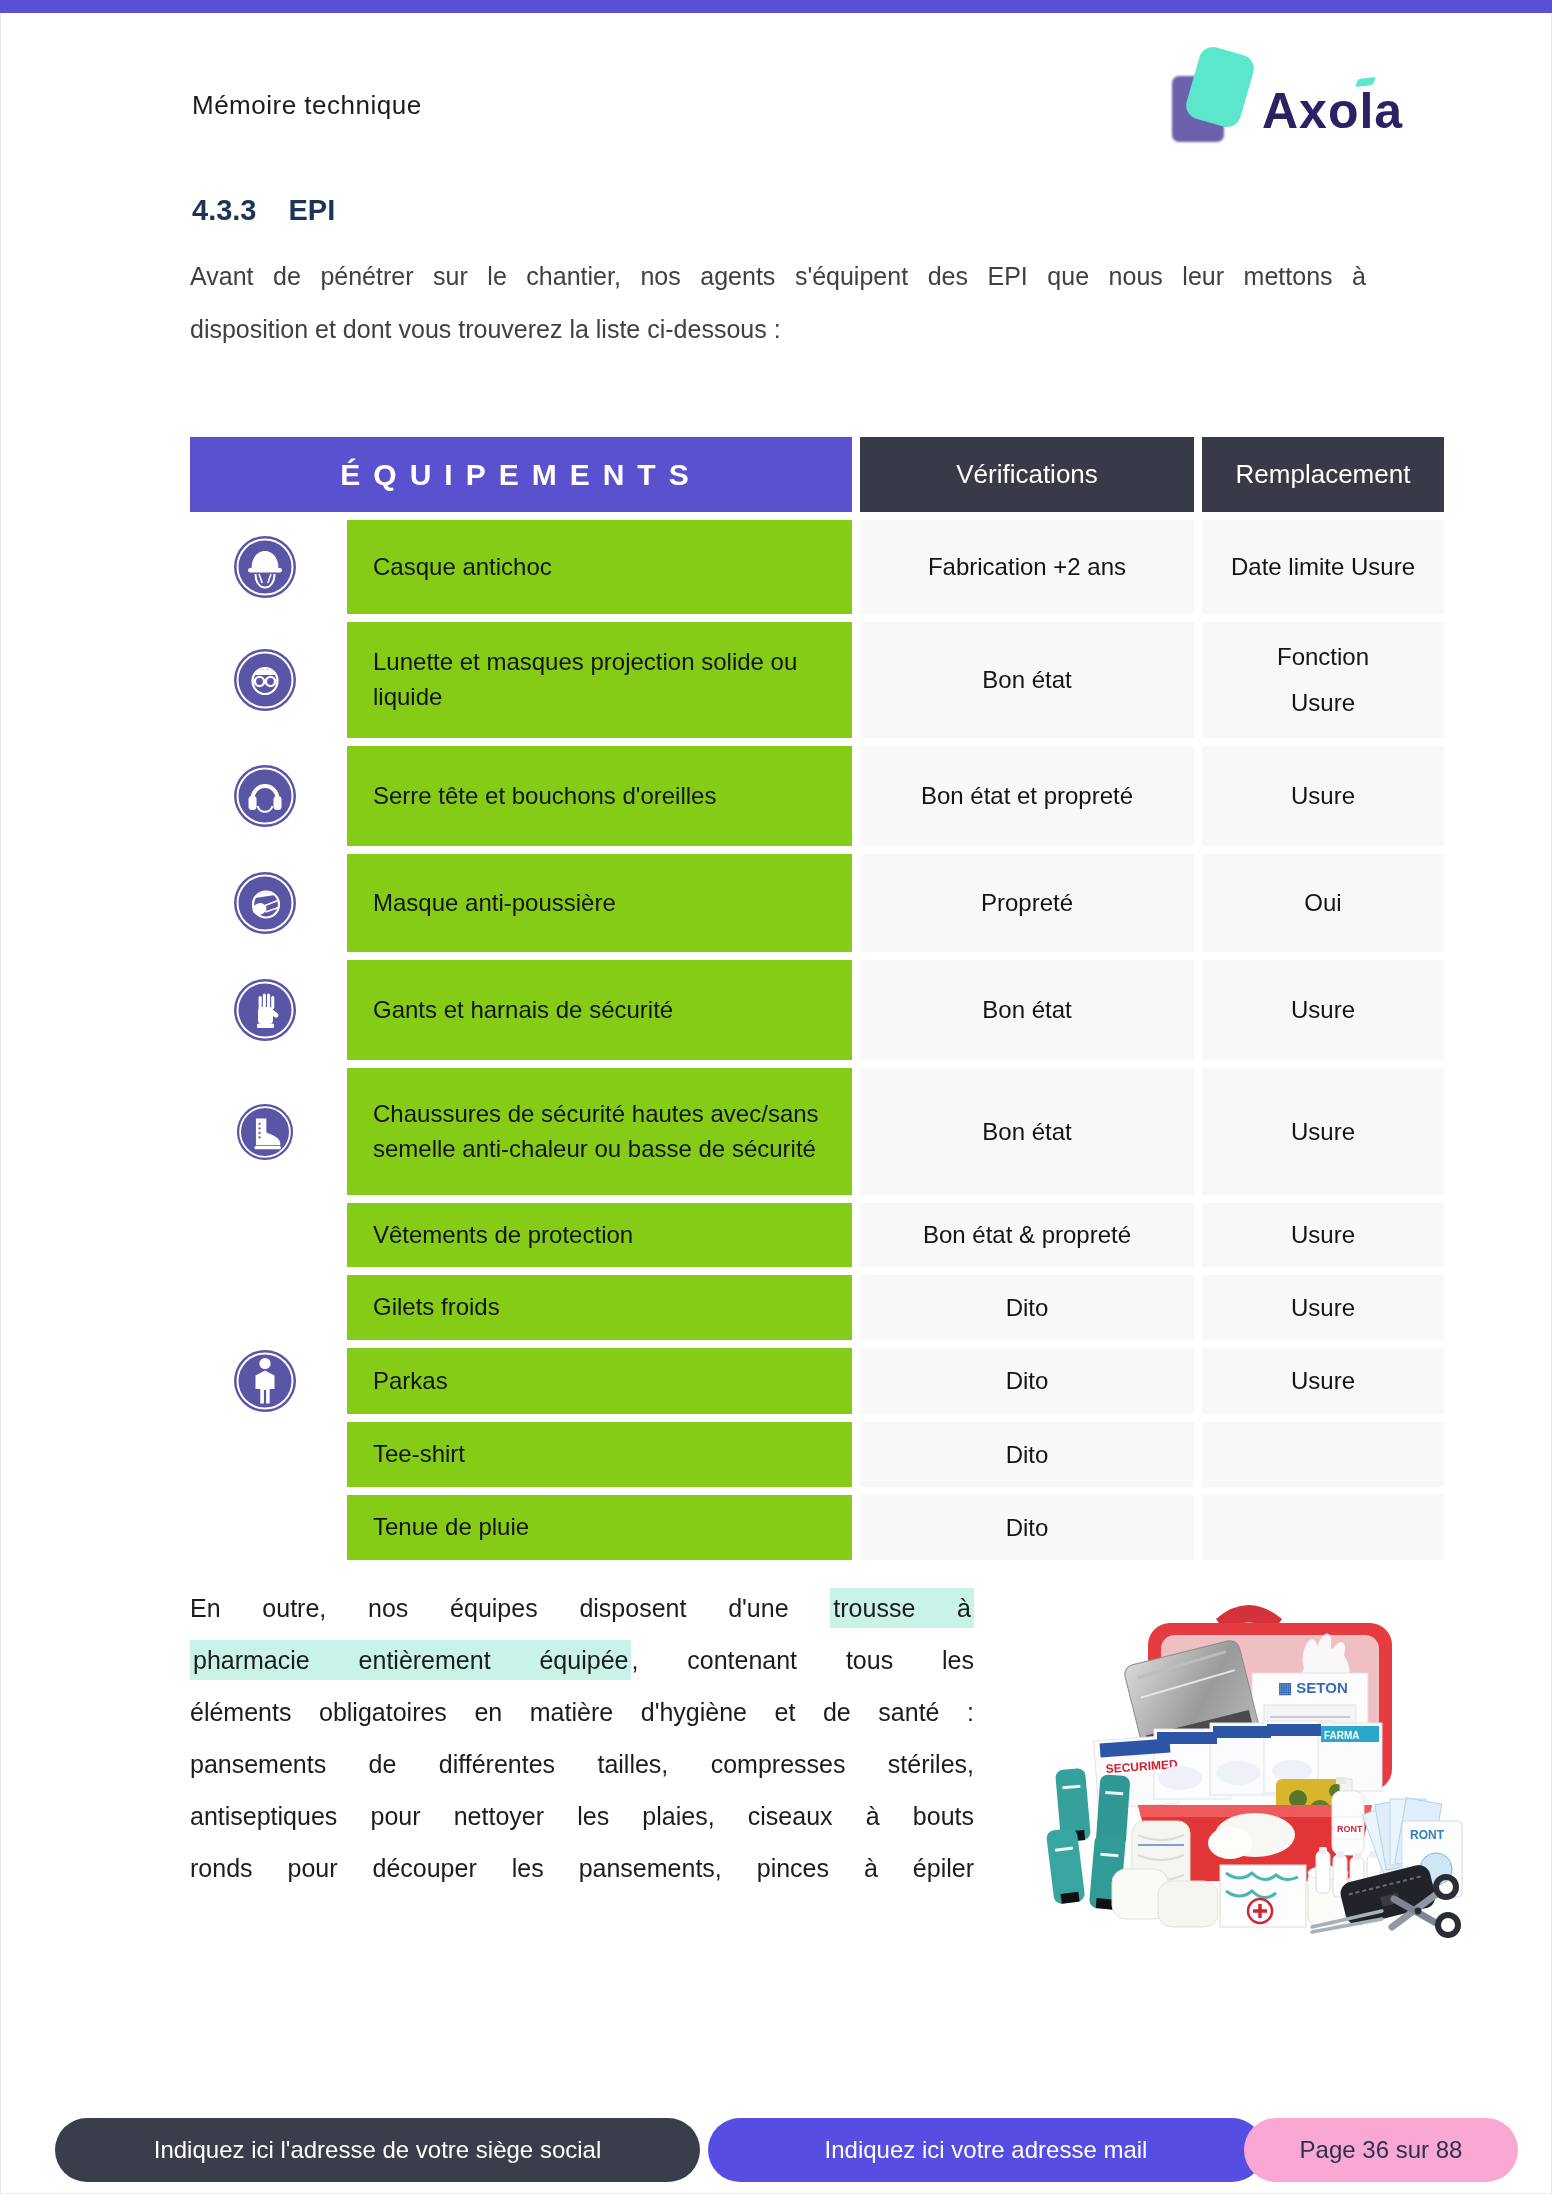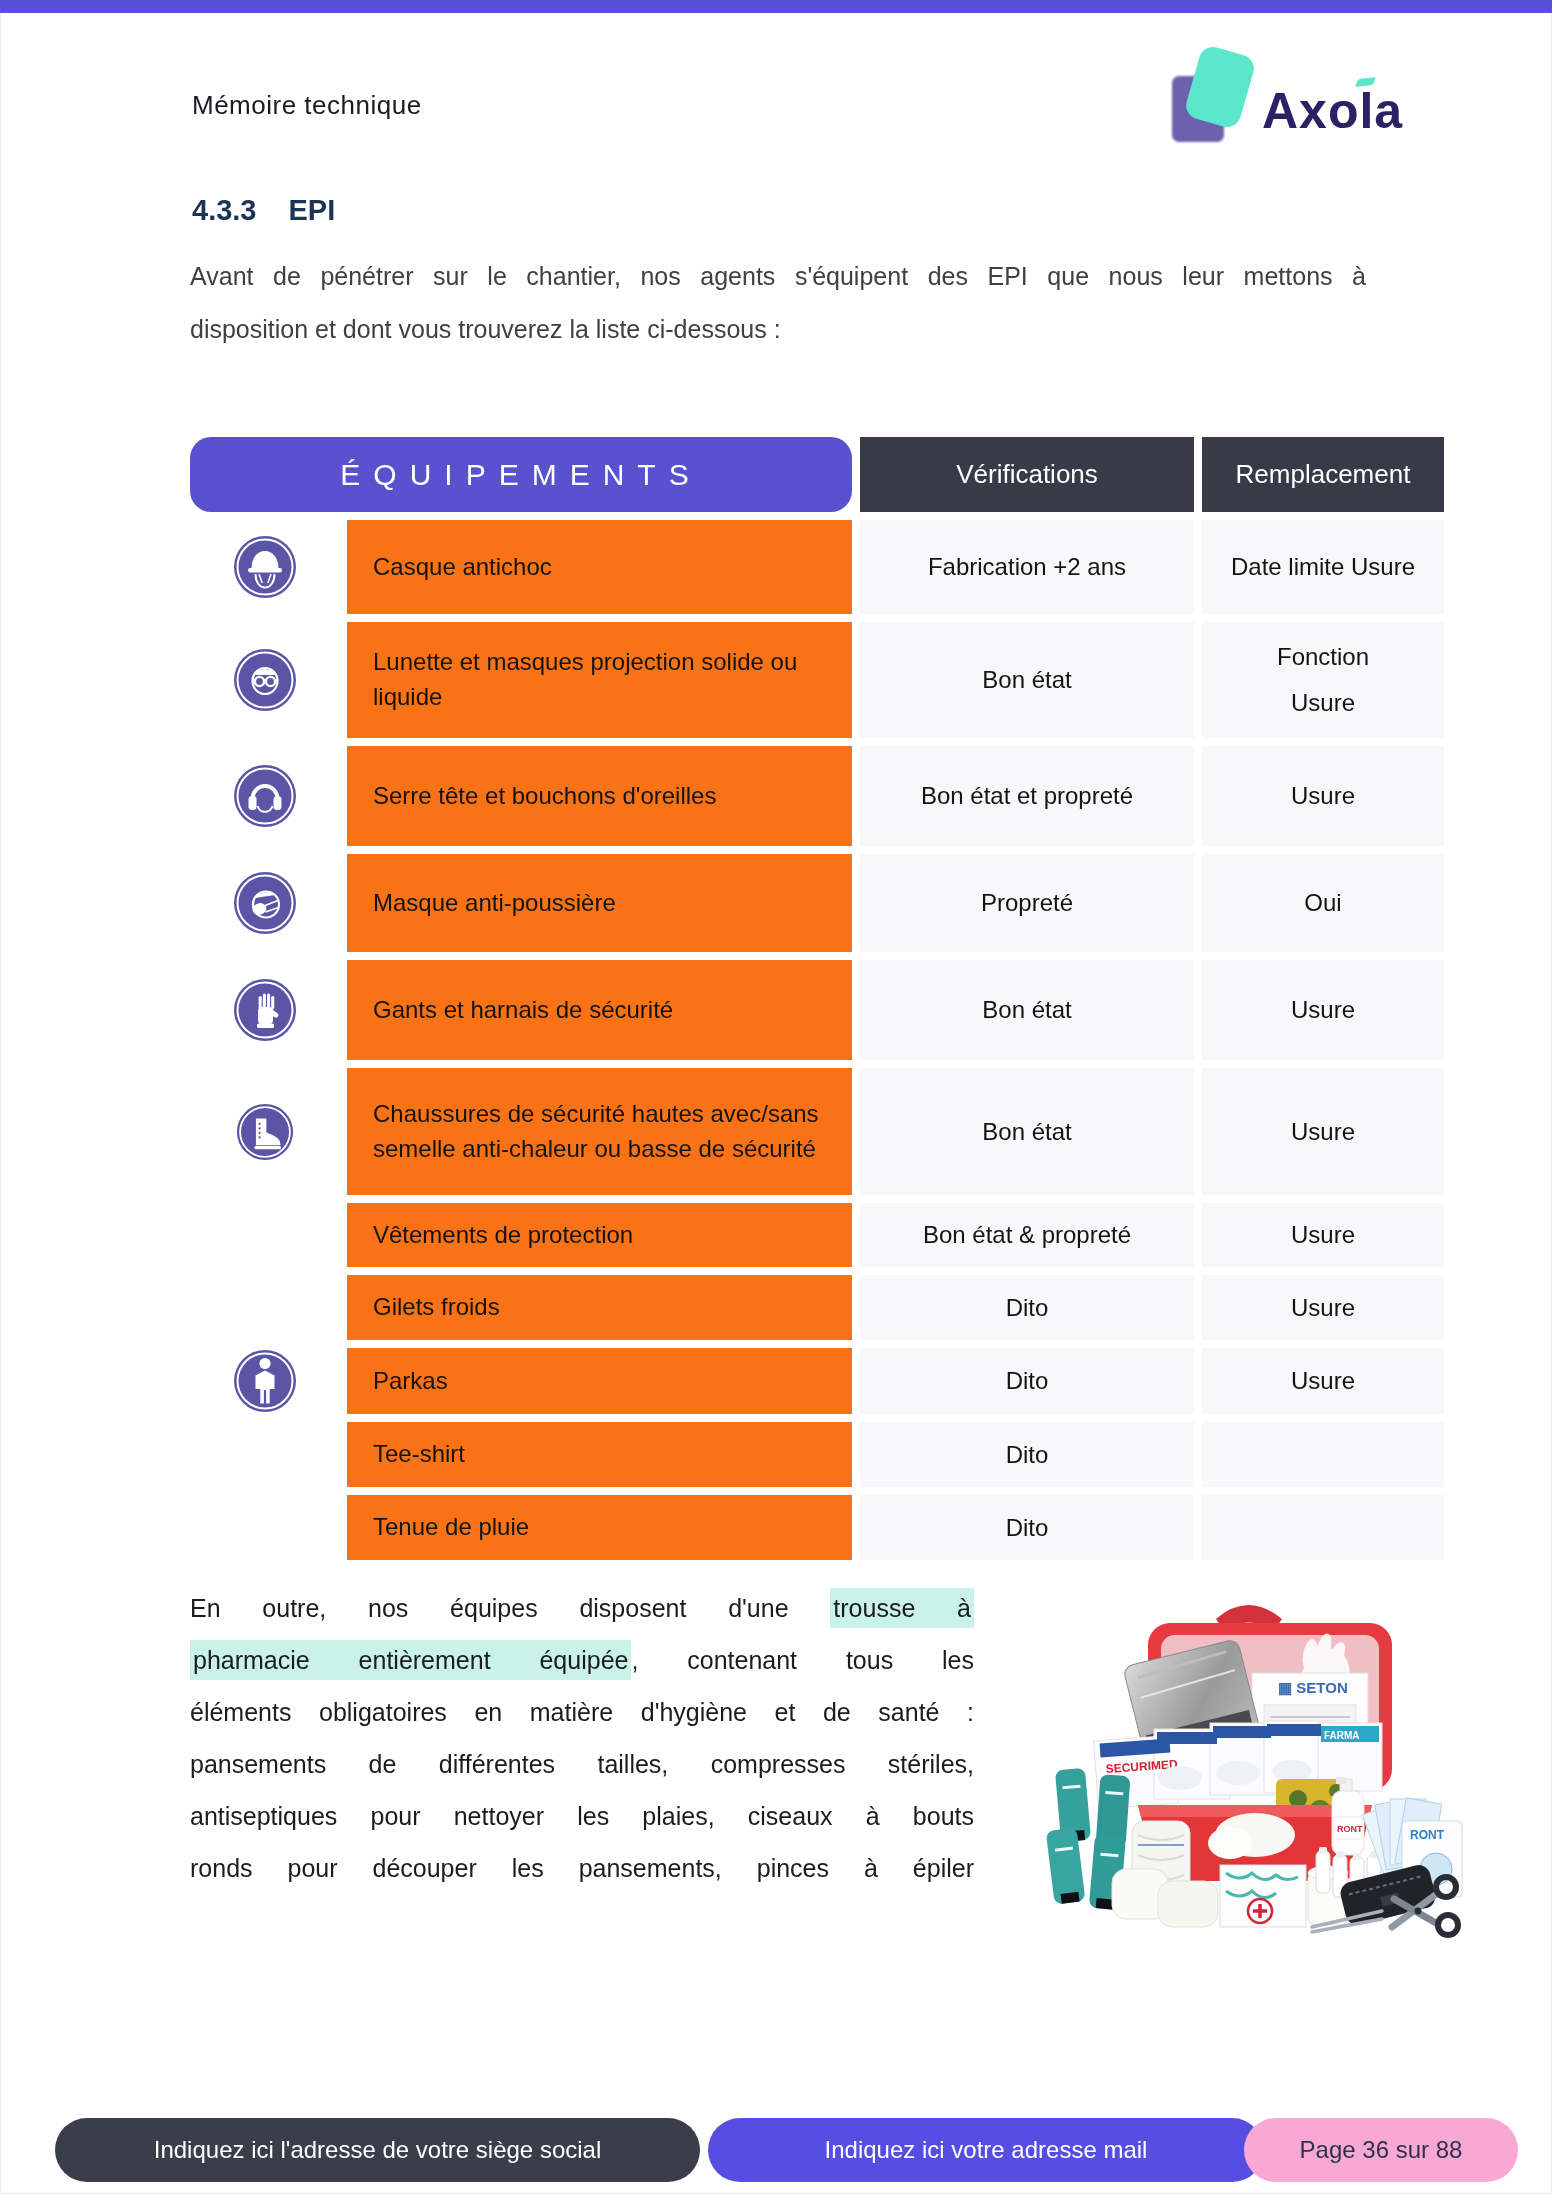--- a/index.html
+++ b/index.html
@@ -29,24 +29,24 @@
 
   
   .epi-table{
     position:absolute;left:190px;top:437px;width:1252px;
     display:grid;
     grid-template-columns:149px 505px 334px 242px;
     grid-template-rows:75px 94px 116px 100px 98px 100px 127px 64px 65px 66px 65px 65px;
     column-gap:8px;row-gap:8px;
   }
   .th{display:flex;align-items:center;justify-content:center;color:#fff;}
-  .th-equip{grid-column:1 / span 2;background:#5a51cf;font-size:30px;letter-spacing:13px;font-weight:400;border-radius:21px;}
+  .th-equip{grid-column:1 / span 2;background:#5a51cf;font-size:30px;letter-spacing:13px;font-weight:700;}
   .th-dark{background:#383b47;font-size:26px;}
   .cell-icon{display:flex;align-items:center;justify-content:center;background:#fff;}
-  .cell-name{background:#f97316;display:flex;align-items:center;padding:0 14px 0 26px;font-size:24px;line-height:1.45;color:#141414;}
+  .cell-name{background:#84cc16;display:flex;align-items:center;padding:0 14px 0 26px;font-size:24px;line-height:1.45;color:#141414;}
   .cell-val{background:#f8f8fa;display:flex;flex-direction:column;align-items:center;justify-content:center;font-size:24px;color:#141414;text-align:center;line-height:1.9;}
   .ppe-icon{width:64px;height:64px;}
   .ppe-icon.small{width:58px;height:58px;}
 
   
   .kit-para{position:absolute;left:190px;top:1582px;width:784px;font-size:25px;color:#1c1c1c;}
   .kit-para .pline{height:52px;line-height:52px;text-align:justify;text-align-last:justify;white-space:nowrap;}
   .hl{background:#c9f2e9;padding:6px 3px;}
 
   .kit-photo{position:absolute;left:1020px;top:1568px;width:450px;height:390px;}

